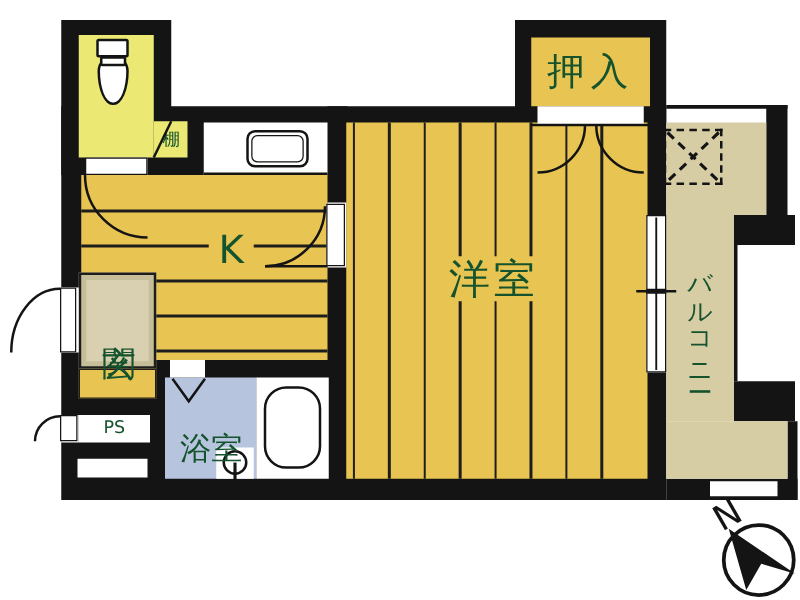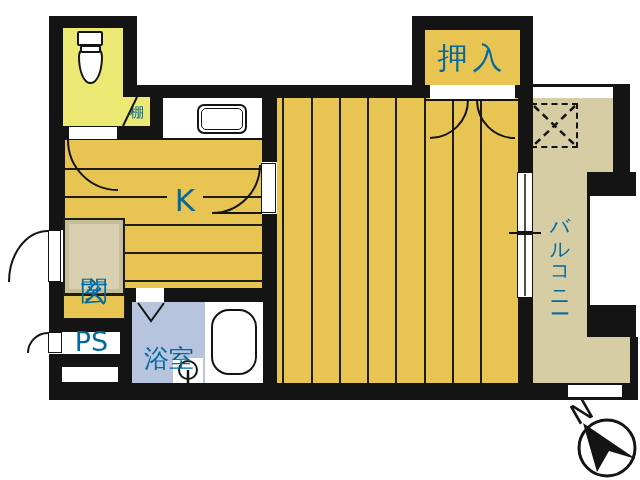--- a/index.html
+++ b/index.html
@@ -2,21 +2,21 @@
 <html><head>
 <meta charset="utf-8">
 <style>
   html,body{margin:0;padding:0;background:#fff;}
   #plan{position:relative;width:640px;height:480px;background:#fff;overflow:hidden;
         font-family:"DejaVu Sans",sans-serif;color:#111;}
   .abs{position:absolute;}
   .wall{position:absolute;background:#141414;}
   .open{position:absolute;background:#fff;}
   .leaf{position:absolute;background:#fff;border:1.5px solid #141414;box-sizing:border-box;}
-  .lbl{position:absolute;color:#0369a1;display:flex;align-items:center;justify-content:center;
+  .lbl{position:absolute;color:#14532d;display:flex;align-items:center;justify-content:center;
        line-height:1.05;white-space:nowrap;}
   .vtext{writing-mode:vertical-rl;text-orientation:upright;letter-spacing:2px;}
   
   .f-toilet{background:#ebe973;}
   .f-gold{background:#e8c452;}
   .f-kitchen{background:repeating-linear-gradient(to bottom,rgba(0,0,0,0) 0 26px,#1d1d1d 26px 28px) ,#e8c452;background-position:0 2px;}
   .f-yoshitsu{background:repeating-linear-gradient(to right,rgba(0,0,0,0) 0 26.3px,#1d1d1d 26.3px 28.3px),#e8c452;background-position:-21px 0;}
   .f-bath{background:#b7c4de;}
   .f-bal{background:#d6cda4;}
   .f-genkan{background:#d8d0b0;border:2px solid #1d1d1d;box-shadow:inset 0 0 0 4px #c6bd99;box-sizing:border-box;}
@@ -79,22 +79,23 @@
   <div class="fix" style="left:197px;top:104px;width:50px;height:30px;border-radius:7px;border-width:2px;"></div>
   <div class="abs" style="left:201px;top:108px;width:42px;height:22px;border:1.5px solid #141414;border-radius:5px;box-sizing:border-box;"></div>
   <div class="fix" style="left:211px;top:309px;width:46px;height:66px;border-radius:18px;border-width:2.5px;"></div>
   <div class="abs" style="left:173px;top:358px;width:30px;height:25px;background:#fff;"></div>
   <div class="fix" style="left:178px;top:360px;width:20px;height:20px;border-radius:50%;"></div>
   <div class="abs" style="left:531px;top:103px;width:47px;height:45px;border:2.5px dashed #141414;box-sizing:border-box;"></div>
 
   <div class="lbl" style="left:125px;top:100px;width:24px;height:24px;font-size:14px;">棚</div>
   <div class="lbl" style="left:425px;top:38px;width:95px;height:40px;font-size:30px;letter-spacing:5px;">押入</div>
   <div class="lbl" style="left:167px;top:184px;width:36px;height:32px;font-size:31px;background:#e8c452;">K</div>
+  <div class="lbl" style="left:345px;top:205px;width:100px;height:36px;font-size:33px;background:#e8c452;letter-spacing:3px;">洋室</div>
   <div class="lbl vtext" style="left:76px;top:226px;width:36px;height:62px;font-size:27px;">玄関</div>
-  <div class="lbl" style="left:63px;top:331px;width:57px;height:23px;font-size:27px;">PS</div>
+  <div class="lbl" style="left:63px;top:331px;width:57px;height:23px;font-size:14px;">PS</div>
   <div class="lbl" style="left:133px;top:322px;width:72px;height:30px;font-size:25px;margin-top:22px;">浴室</div>
   <div class="lbl vtext" style="left:537px;top:168px;width:46px;height:172px;font-size:20px;">バルコニー</div>
 
   <svg class="overlay" width="640" height="480" viewBox="0 0 640 480">
 
     <line x1="123" y1="126" x2="137" y2="97" stroke="#141414" stroke-width="2"></line>
 
     <path d="M 68 140 A 50 50 0 0 0 118 190" fill="none" stroke="#141414" stroke-width="2"></path>
 
     <path d="M 212 213 A 48 48 0 0 0 260 165" fill="none" stroke="#141414" stroke-width="2"></path>

